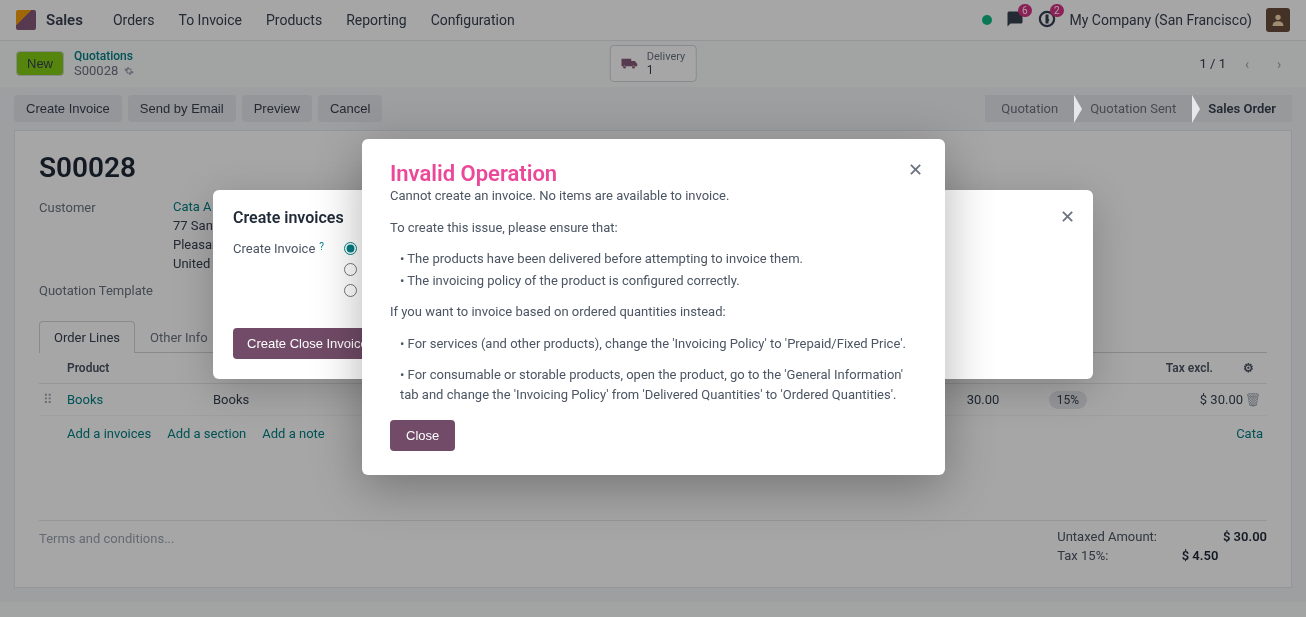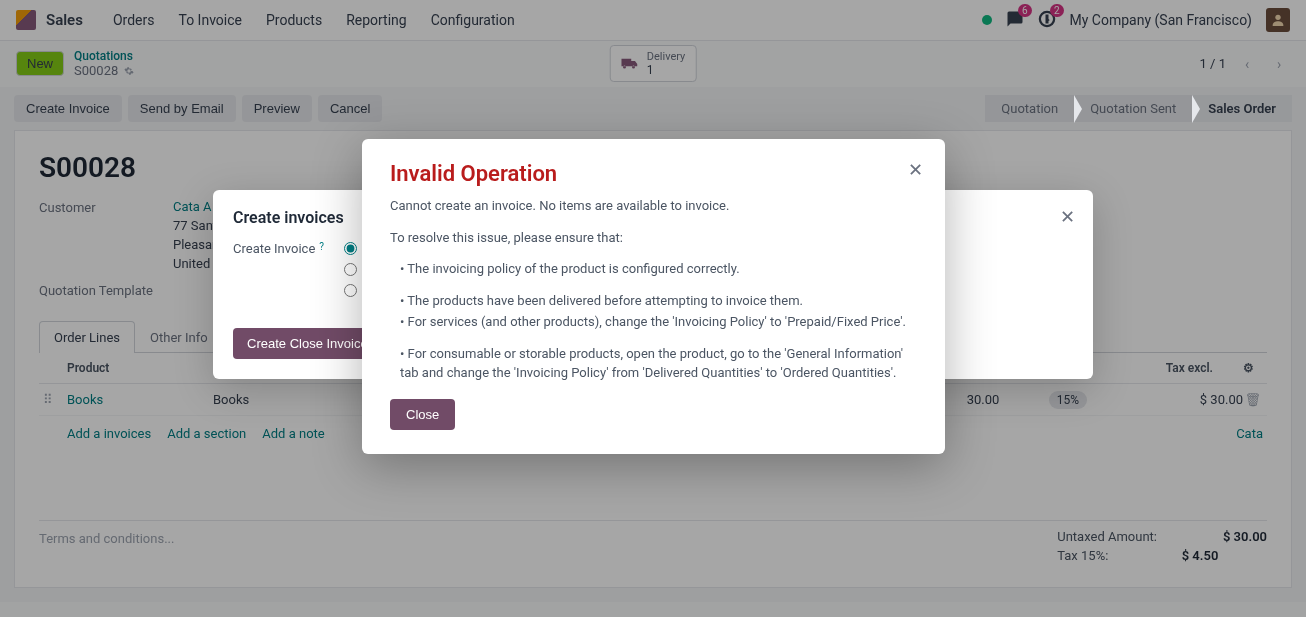--- a/index.html
+++ b/index.html
@@ -91,21 +91,21 @@
 .m1-close{position:absolute;top:16px;right:18px;color:#6b7280;cursor:pointer;font-size:18px;}
 .m1-body{display:flex;gap:20px;margin-bottom:30px;}
 .m1-label{color:#4b5563;font-size:13px;display:flex;align-items:flex-start;gap:4px;}
 .m1-label sup{color:#017e84;font-size:10px;}
 .radios{display:flex;flex-direction:column;gap:6px;font-size:13px;color:#374151;}
 .radios label{display:flex;align-items:center;gap:6px;}
 .radios input{accent-color:#017e84;}
 .btn-primary{background:#714b67;color:#fff;border:none;padding:8px 14px;border-radius:4px;font-size:13px;cursor:pointer;}
 
 .modal2 { position: absolute; top: 139px; left: 362px; width: 583px; background: #fff; border-radius: 6px; box-shadow: 0 12px 50px rgba(0,0,0,0.3); padding: 22px 28px 24px;}
-.modal2 h2{font-size:22px;font-weight:600;color:#b91c1c;margin-bottom:10px;}
+.modal2 h2{font-size:22px;font-weight:600;color:#ec4899;}
 .m2-close{position:absolute;top:20px;right:22px;color:#6b7280;cursor:pointer;font-size:18px;}
 .m2-body{font-size:13px;color:#4b5563;line-height:1.5;}
 .m2-body p{margin-bottom:12px;}
 .m2-body .indent{padding-left:10px;}
 .btn-close{background:#714b67;color:#fff;border:none;padding:8px 16px;border-radius:4px;font-size:13px;margin-top:14px;cursor:pointer;}
 </style>
 </head>
 <body>
 
 <div class="topnav">
@@ -276,20 +276,21 @@
     </div>
   </div>
   <button class="btn-primary">Create Close Invoice</button>
 </div>
 
 <div class="modal2">
   <span class="m2-close">✕</span>
   <h2>Invalid Operation</h2>
   <div class="m2-body">
     <p>Cannot create an invoice. No items are available to invoice.</p>
-    <p>To resolve this issue, please ensure that:</p>
+    <p>To create this issue, please ensure that:</p>
+    <p class="indent" style="margin-bottom:2px;">• The products have been delivered before attempting to invoice them.</p>
     <p class="indent">• The invoicing policy of the product is configured correctly.</p>
-    <p class="indent" style="margin-bottom:2px;">• The products have been delivered before attempting to invoice them.</p>
+    <p>If you want to invoice based on ordered quantities instead:</p>
     <p class="indent">• For services (and other products), change the 'Invoicing Policy' to 'Prepaid/Fixed Price'.</p>
     <p class="indent" style="margin-bottom:2px;">• For consumable or storable products, open the product, go to the 'General Information' tab and change the 'Invoicing Policy' from 'Delivered Quantities' to 'Ordered Quantities'.</p>
   </div>
   <button class="btn-close">Close</button>
 </div>
 
 </body></html>

